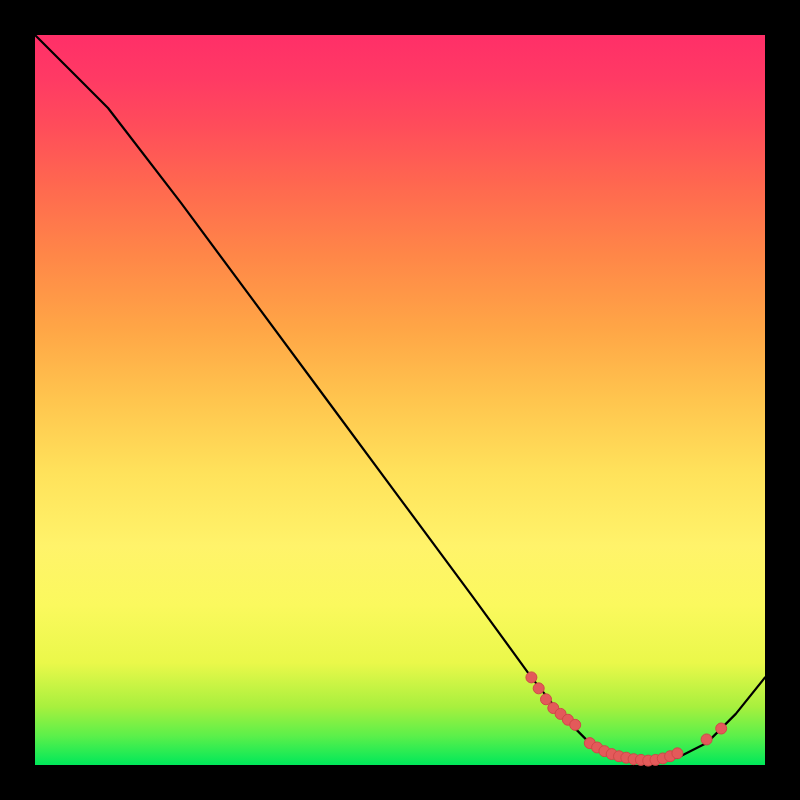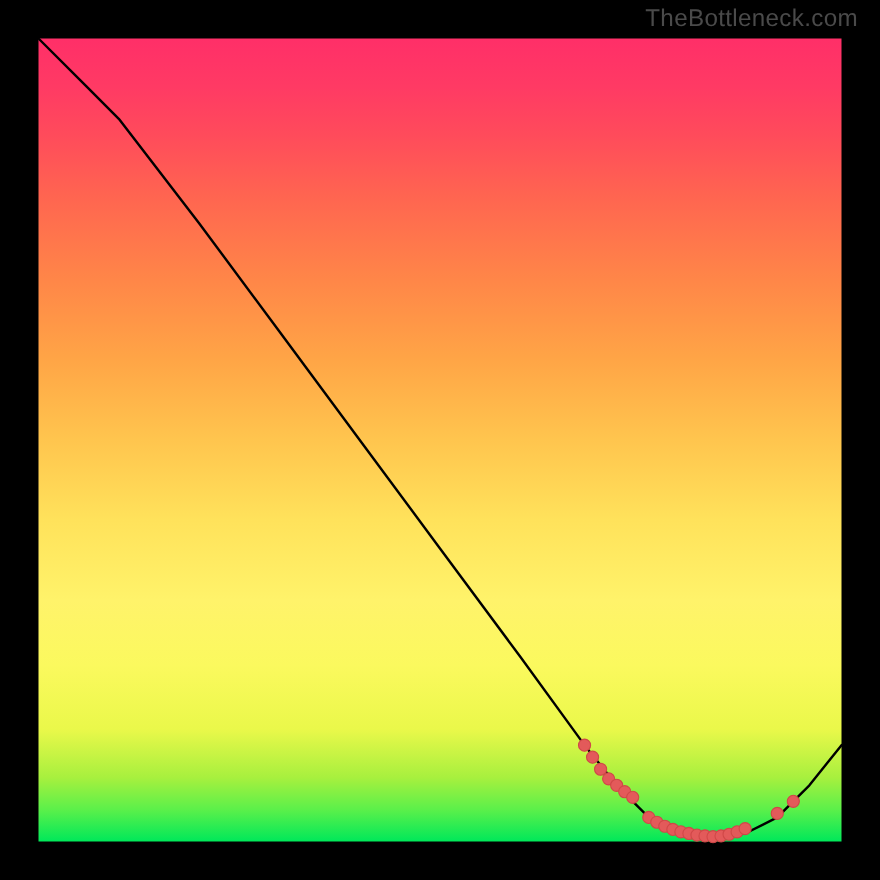--- a/index.html
+++ b/index.html
@@ -58,21 +58,20 @@
     width: 730px;
     height: 730px;
     overflow: visible;
   }
 </style>
 </head>
 <body>
 
 <div class="frame">
 
-  <div class="watermark">TheBottleneck.com</div>
 
   <div class="plot-area">
     <svg class="curve" viewBox="0 0 730 730">
       <path id="main-line" fill="none" stroke-width="2.2" stroke-linecap="round" stroke-linejoin="round" d="M0.00 0.00 L43.80 43.80 L73.00 73.00 L146.00 167.90 L219.00 266.45 L292.00 365.00 L365.00 463.55 L438.00 562.10 L496.40 642.40 L525.60 678.90 L554.80 708.10 L584.00 722.70 L613.20 726.35 L642.40 722.70 L671.60 708.10 L700.80 678.90 L730.00 642.40" stroke="#000000"></path>
       <g id="marker-layer">
           <circle cx="496.40" cy="642.40" r="5.5" fill="#e35a5a" stroke="#d04848" stroke-width="1"></circle>
           <circle cx="503.70" cy="653.35" r="5.5" fill="#e35a5a" stroke="#d04848" stroke-width="1"></circle>
           <circle cx="511.00" cy="664.30" r="5.5" fill="#e35a5a" stroke="#d04848" stroke-width="1"></circle>
           <circle cx="518.30" cy="673.06" r="5.5" fill="#e35a5a" stroke="#d04848" stroke-width="1"></circle>
           <circle cx="525.60" cy="678.90" r="5.5" fill="#e35a5a" stroke="#d04848" stroke-width="1"></circle>

